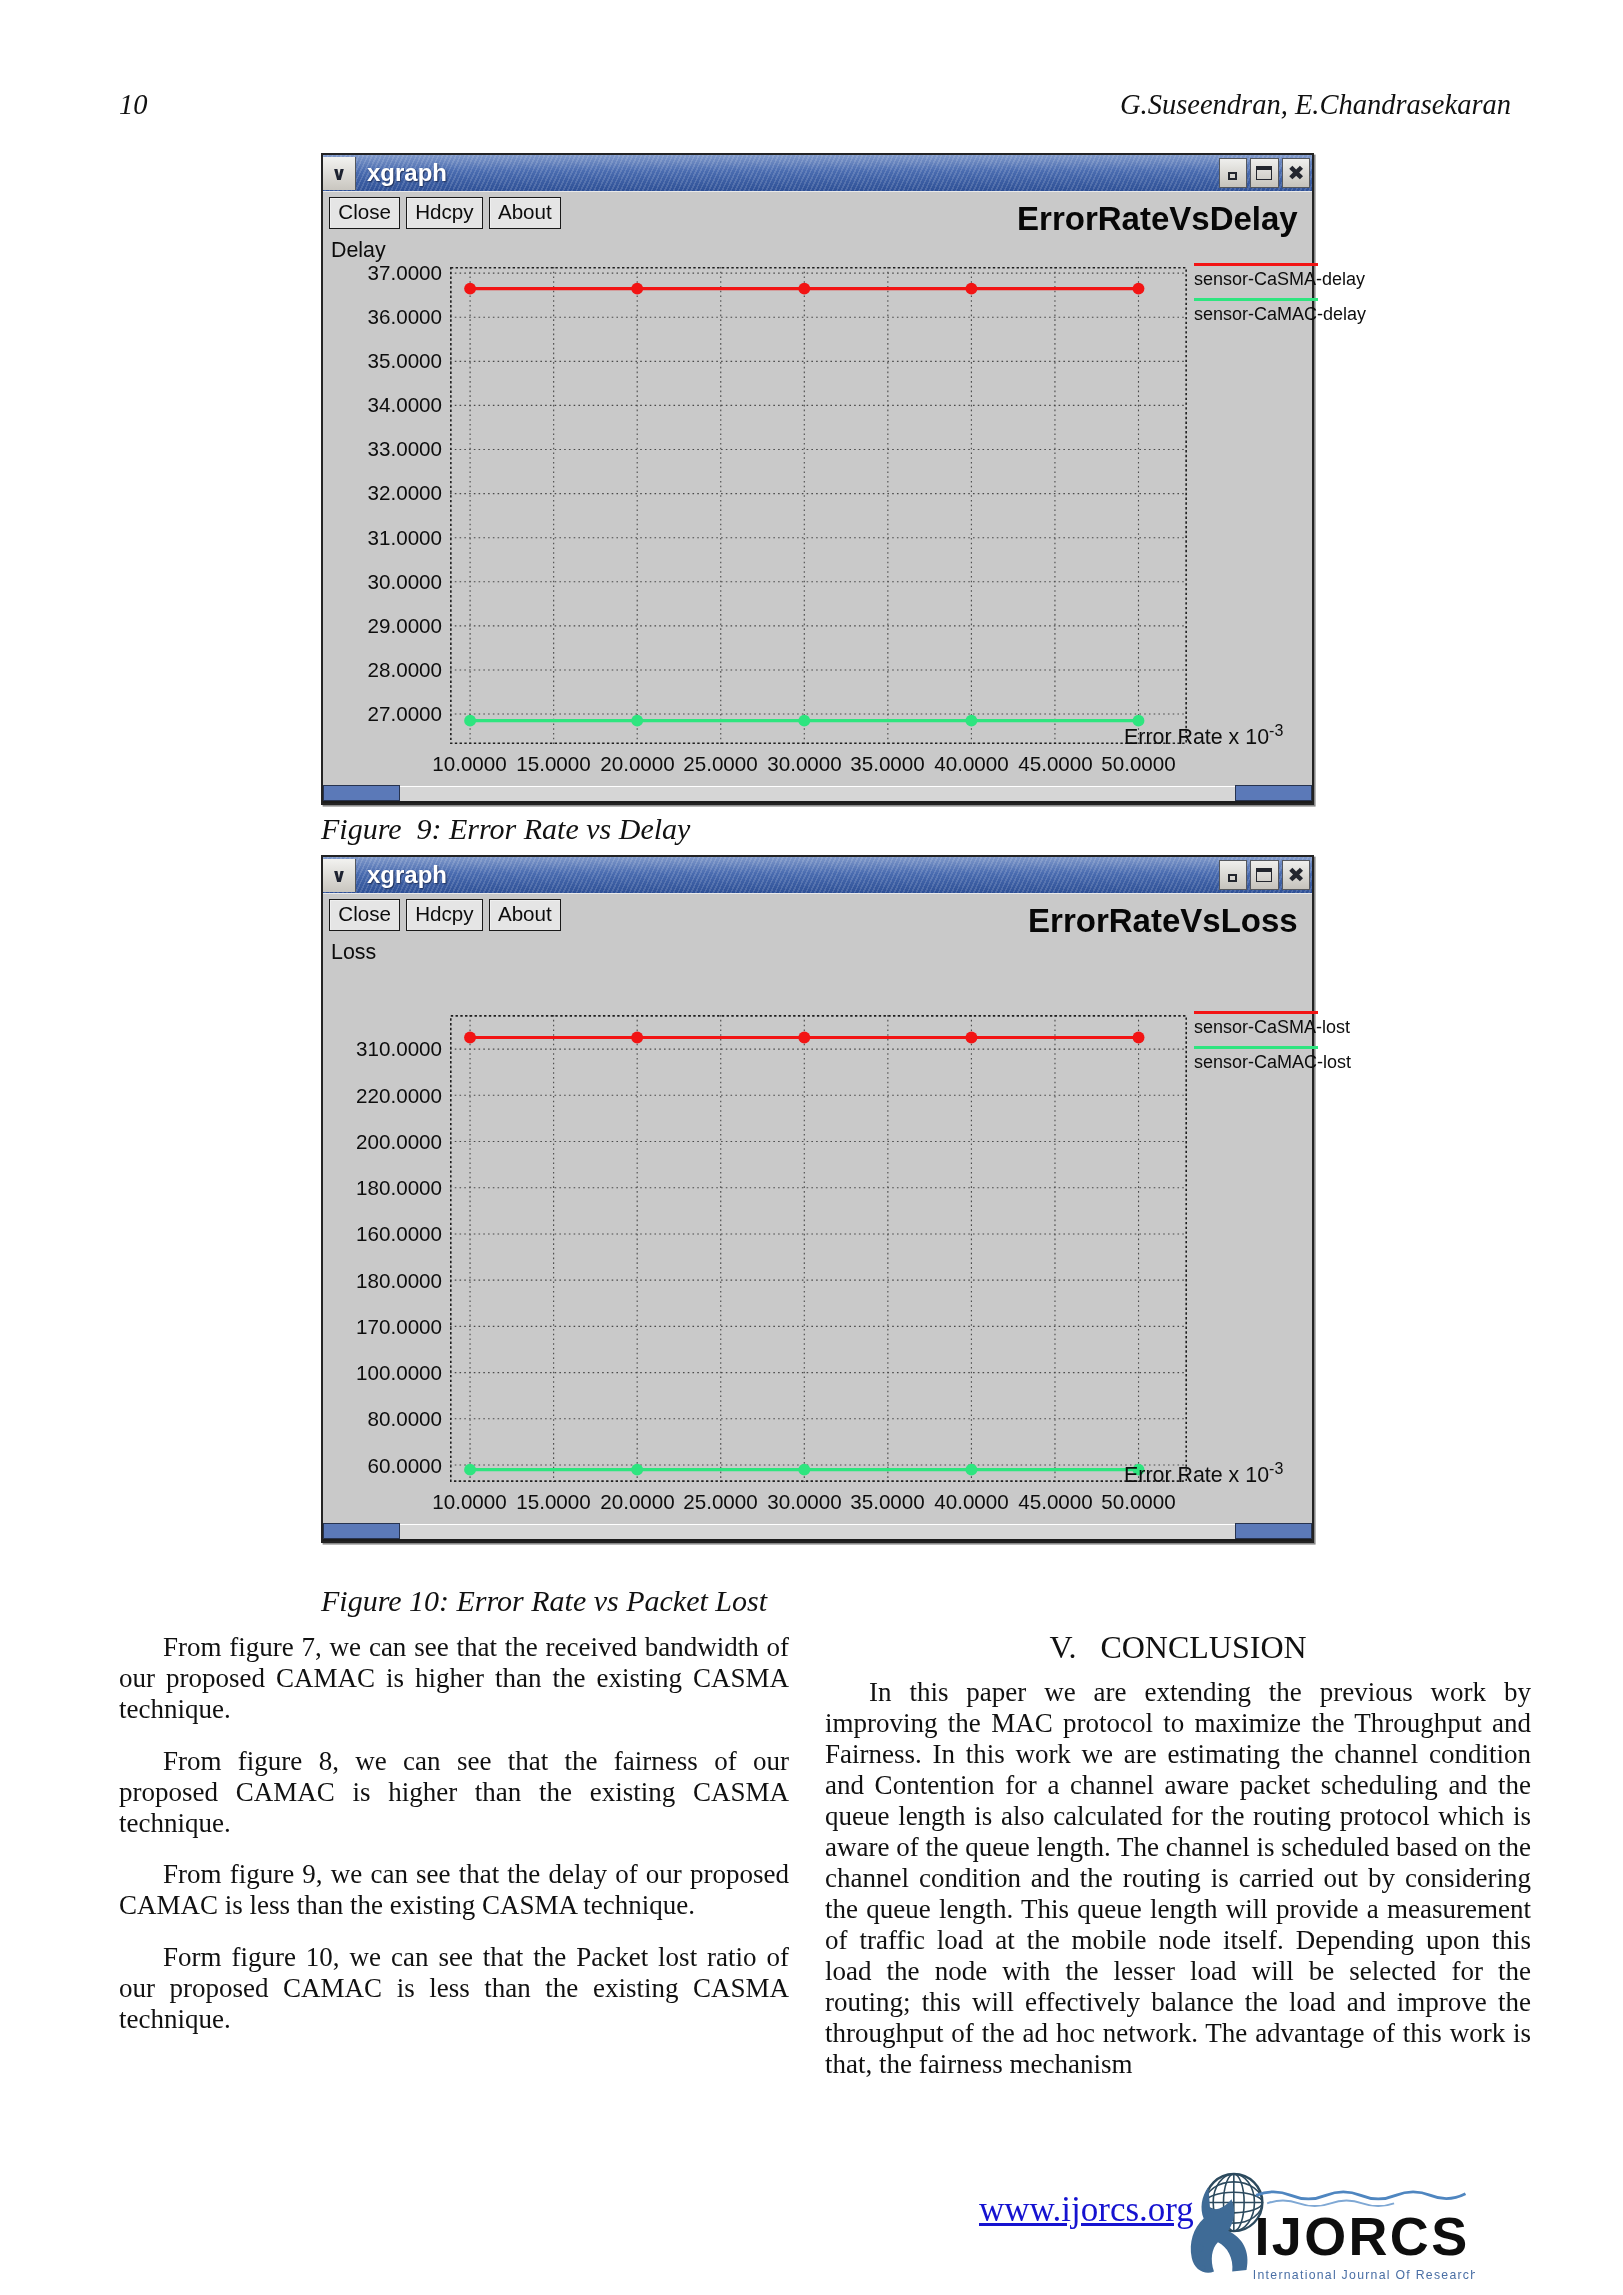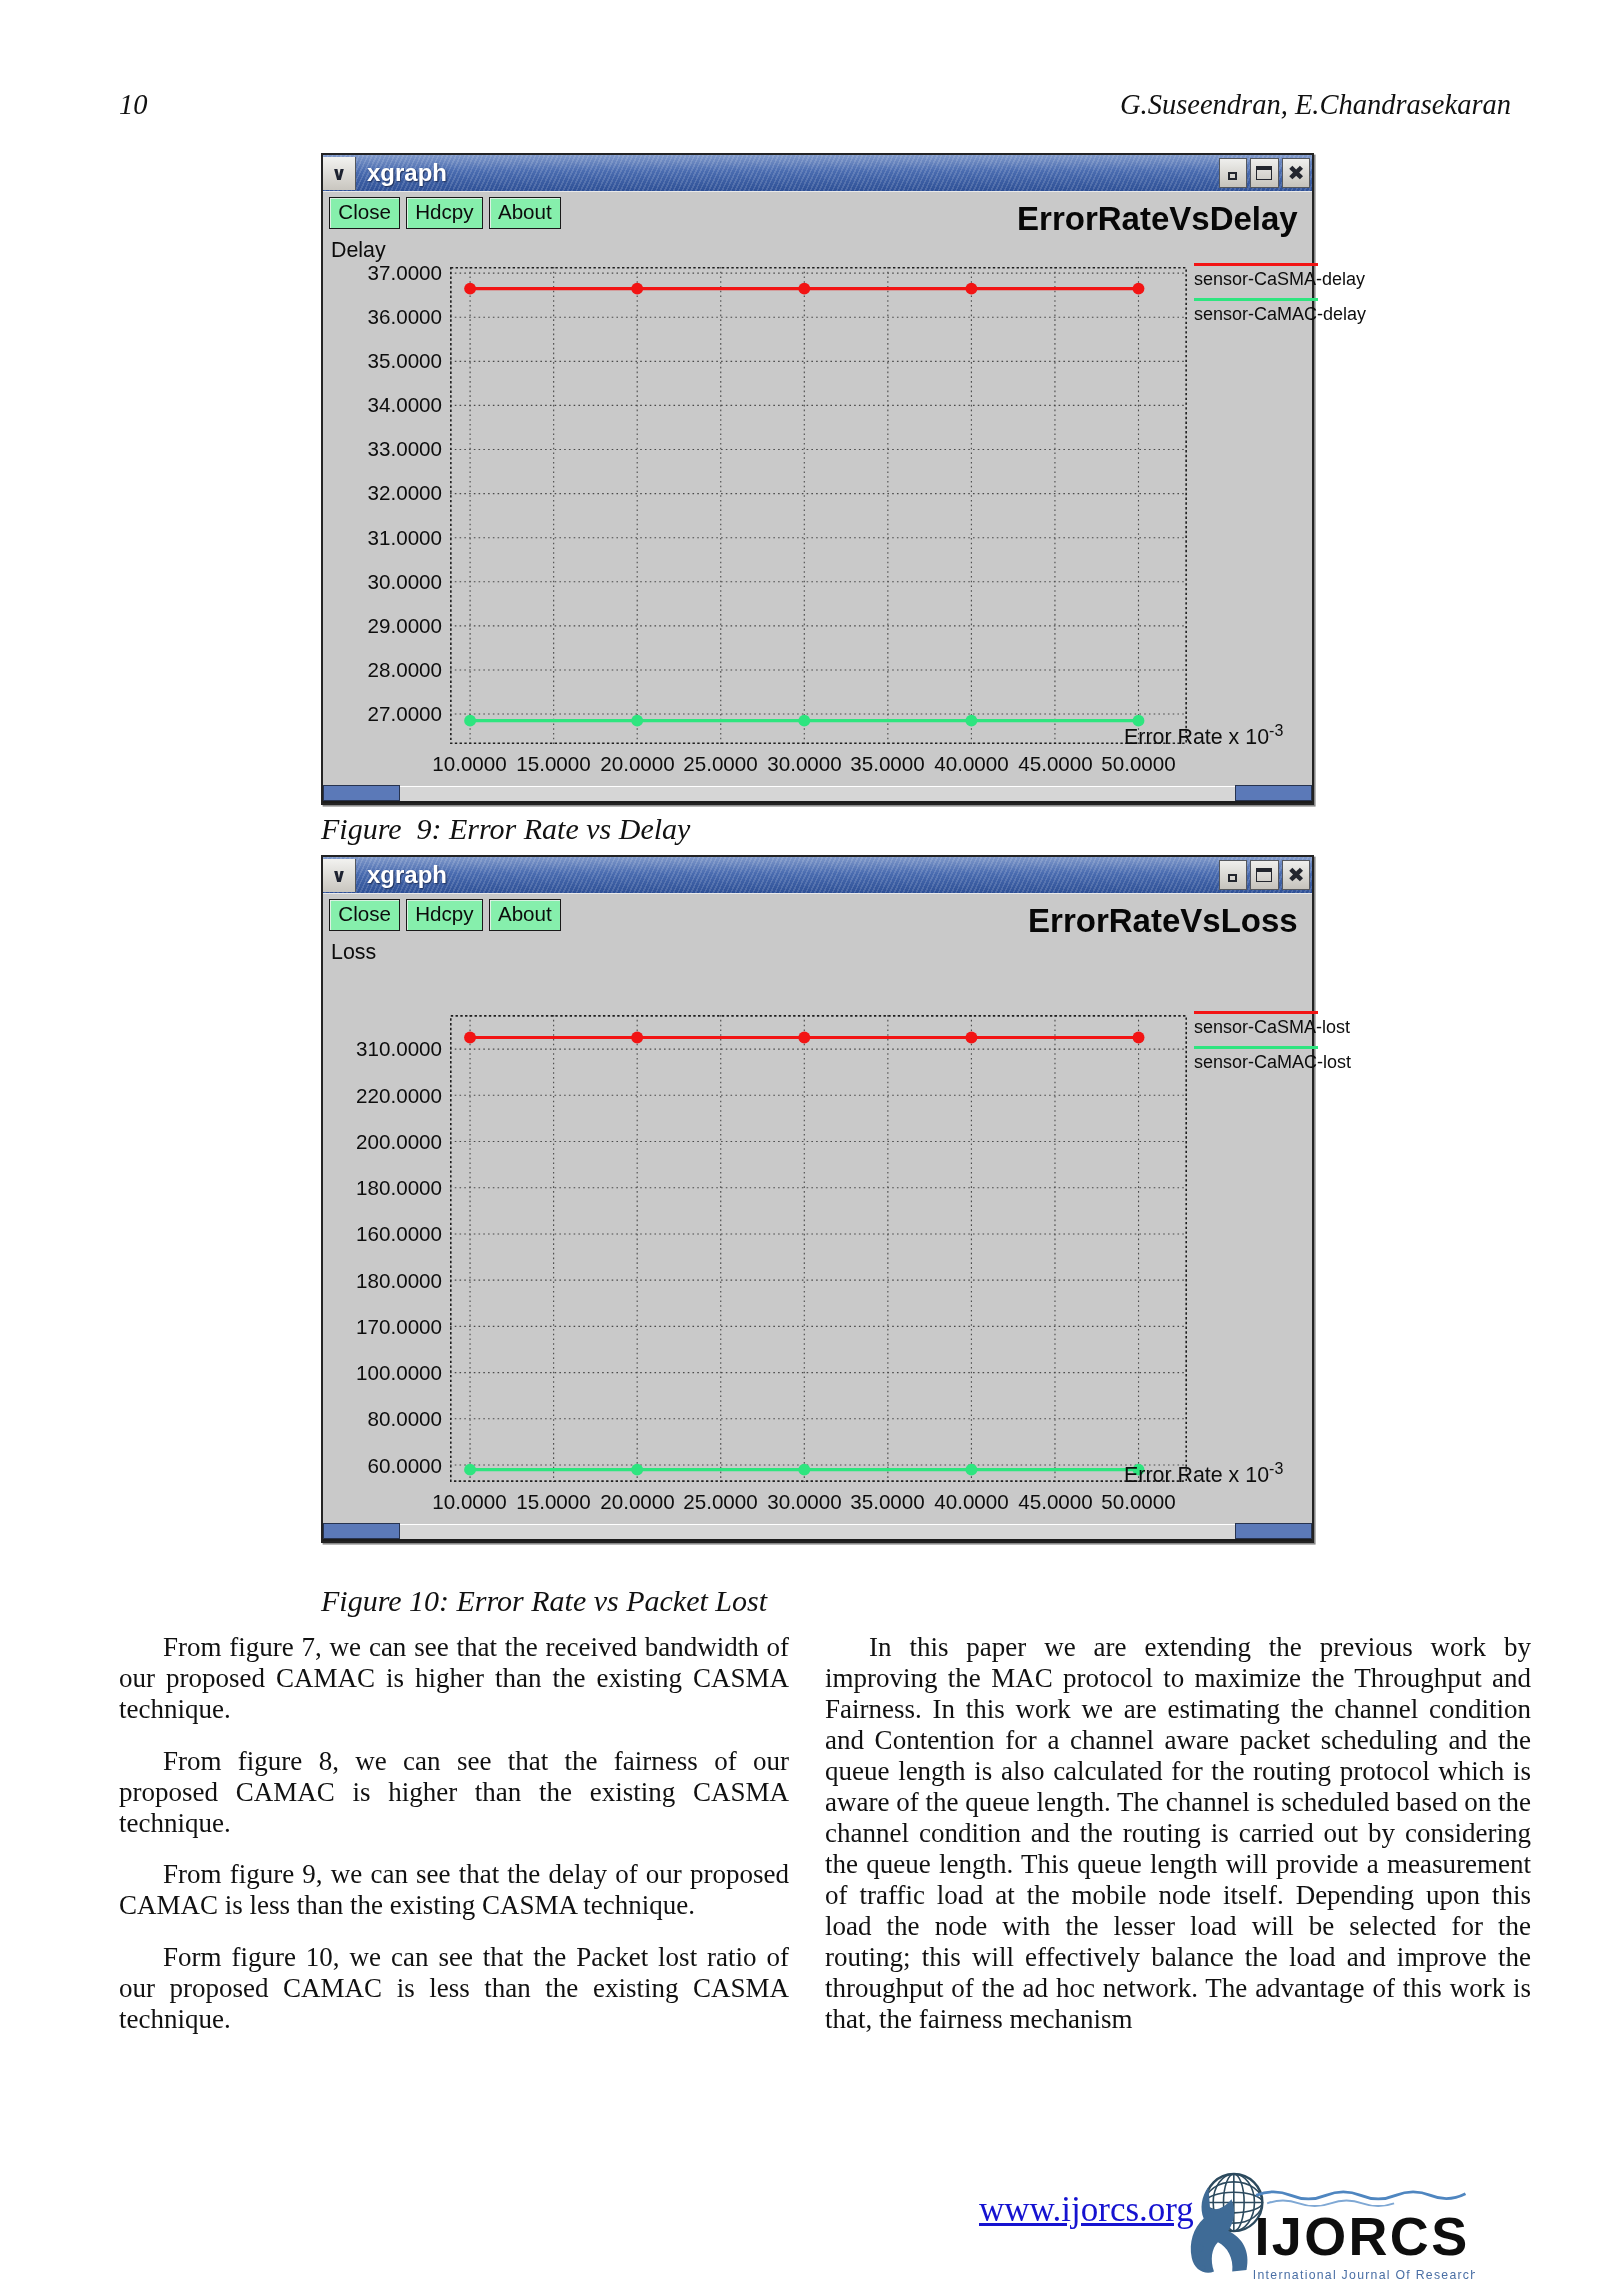--- a/index.html
+++ b/index.html
@@ -26,21 +26,21 @@
         font-size:24px;margin-left:11px;text-shadow:0.8px 0.8px 1.6px #1c2c55;flex:1;}
   .winbtns{display:flex;gap:3.2px;margin-right:1.6px;}
   .winbtn{width:28.5px;height:30px;background:linear-gradient(180deg,#efefed,#c6c3bc);
         border:1.6px solid #55585e;box-sizing:border-box;display:flex;align-items:center;justify-content:center;}
   .ic-min{width:8.7px;height:8.7px;border:2.4px solid #23262e;box-sizing:border-box;margin-top:6.3px;}
   .ic-max{width:16px;height:13.5px;border:1.6px solid #23262e;border-top:4.8px solid #23262e;box-sizing:border-box;}
   .ic-close{font-family:"DejaVu Sans",sans-serif;font-weight:900;font-size:20.6px;color:#23262e;line-height:1;}
 
   .xwin-content{position:relative;font-family:"Liberation Sans",sans-serif;}
   .toolbar{position:absolute;left:6.3px;top:4.8px;display:flex;gap:6.3px;}
-  .tbtn{border:1.6px solid #191919;background:#86efac;box-shadow:inset 0.8px 0.8px 0 #f2f2f2;
+  .tbtn{border:1.6px solid #191919;background:#e5e5e5;box-shadow:inset 0.8px 0.8px 0 #f2f2f2;
         font-size:20.6px;padding:2.4px 8px 4px 8px;color:#0c0c0c;}
   .axis-name{position:absolute;left:8px;top:46px;font-size:21.4px;color:#0c0c0c;}
   .chart-title{position:absolute;right:14.3px;top:8px;font-size:33px;font-weight:700;color:#070707;}
   .plot{position:absolute;}
   .xtick{position:absolute;width:103px;text-align:center;font-size:20.6px;color:#0d0d0d;}
   .ytick{position:absolute;width:111px;text-align:right;font-size:20.6px;color:#0d0d0d;}
   .legend{position:absolute;width:124px;}
   .legend-entry{margin-bottom:8.7px;}
   .legend-line{height:3.2px;width:100%;}
   .legend-label{font-size:18px;color:#0d0d0d;padding-top:2.4px;white-space:nowrap;}
@@ -272,20 +272,21 @@
 <div class="caption" style="top:1584px;">Figure 10: Error Rate vs Packet Lost</div>
 
 <div class="col col-left">
   <p>From figure 7, we can see that the received bandwidth of our proposed CAMAC is higher than the existing CASMA technique.</p>
   <p>From figure 8, we can see that the fairness of our proposed CAMAC is higher than the existing CASMA technique.</p>
   <p>From figure 9, we can see that the delay of our proposed CAMAC is less than the existing CASMA technique.</p>
   <p>Form figure 10, we can see that the Packet lost ratio of our proposed CAMAC is less than the existing CASMA technique.</p>
 </div>
 
 <div class="col col-right">
+  <div class="concl-head">V.   CONCLUSION</div>
   <p>In this paper we are extending the previous work by improving the MAC protocol to maximize the Throughput and Fairness. In this work we are estimating the channel condition and Contention for a channel aware packet scheduling and the queue length is also calculated for the routing protocol which is aware of the queue length. The channel is scheduled based on the channel condition and the routing is carried out by considering the queue length. This queue length will provide a measurement of traffic load at the mobile node itself. Depending upon this load the node with the lesser load will be selected for the routing; this will effectively balance the load and improve the throughput of the ad hoc network. The advantage of this work is that, the fairness mechanism</p>
 </div>
 
 <a class="footer-url">www.ijorcs.org</a>
 
 <div class="logo-box">
   <svg width="311" height="121" viewBox="0 0 392 152">
     <g>
       <circle cx="88" cy="42" r="36" fill="#ffffff" stroke="#2c4a5e" stroke-width="3"></circle>
       <ellipse cx="88" cy="42" rx="13" ry="36" fill="none" stroke="#2c4a5e" stroke-width="2"></ellipse>

